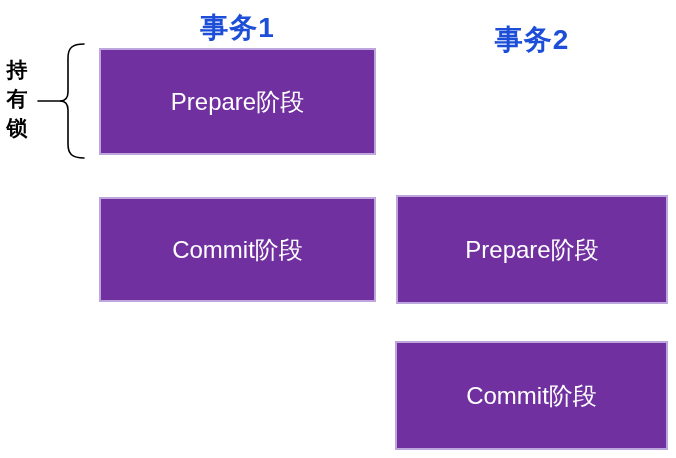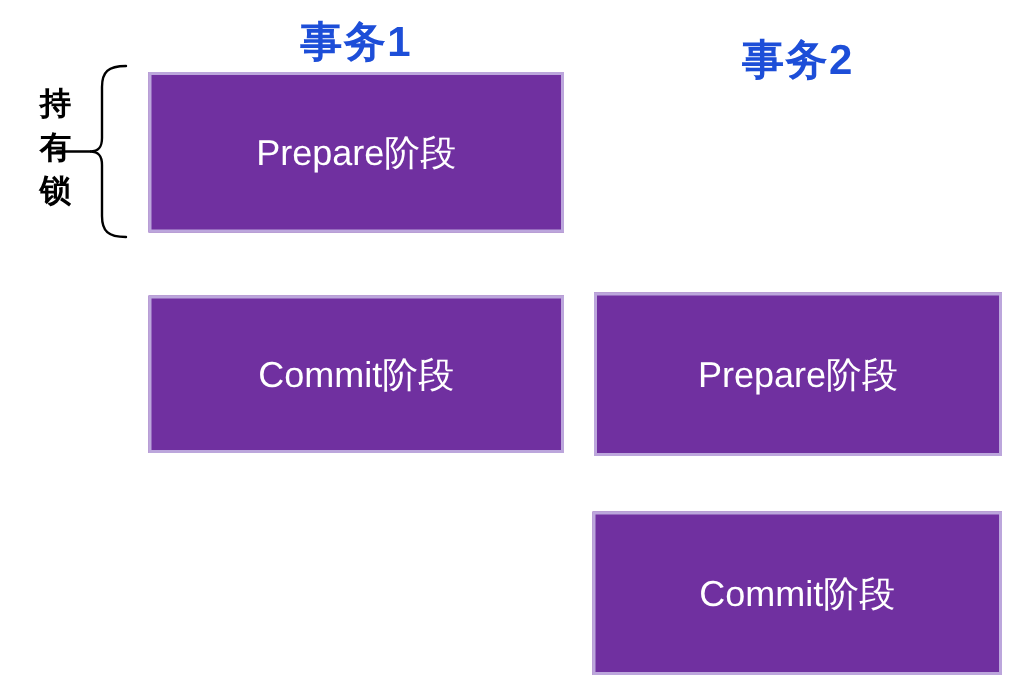--- a/index.html
+++ b/index.html
@@ -36,21 +36,21 @@
     justify-content: center;
     color: #ffffff;
     font-size: 24px;
   }
   .box-1 { left: 99px;  top: 48px;  width: 277px; height: 107px; }
   .box-2 { left: 99px;  top: 197px; width: 277px; height: 105px; }
   .box-3 { left: 396px; top: 195px; width: 272px; height: 109px; }
   .box-4 { left: 395px; top: 341px; width: 273px; height: 109px; }
   .lock-label {
     position: absolute;
-    left: 24px;
+    left: 4px;
     top: 55px;
     width: 26px;
     font-size: 21px;
     font-weight: bold;
     color: #000000;
     line-height: 29px;
     word-break: break-all;
     text-align: center;
   }
   .brace-svg {

